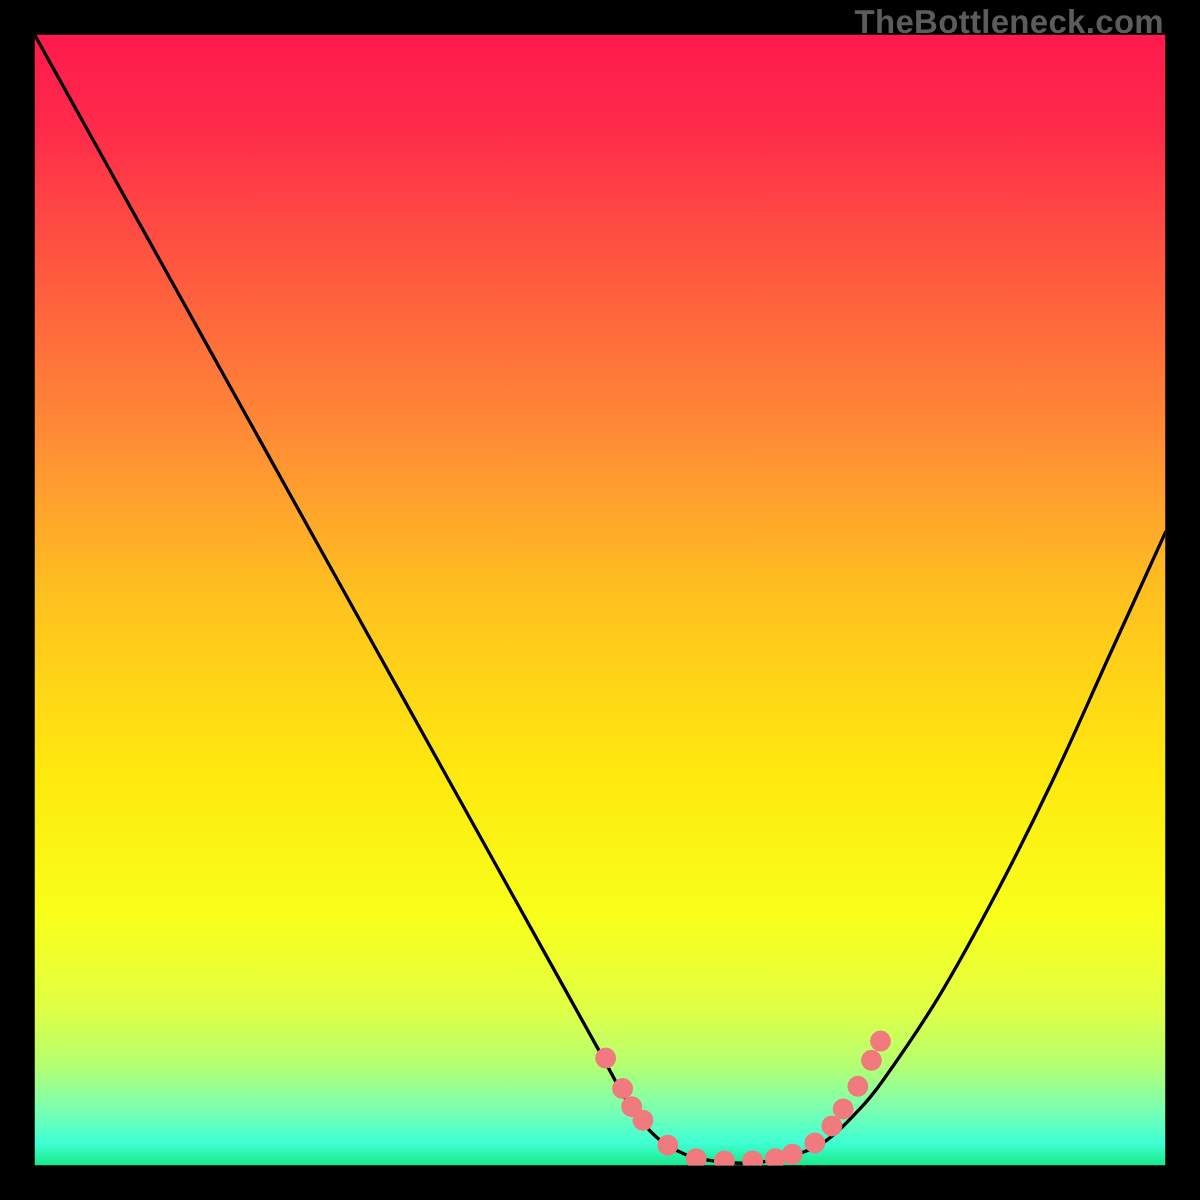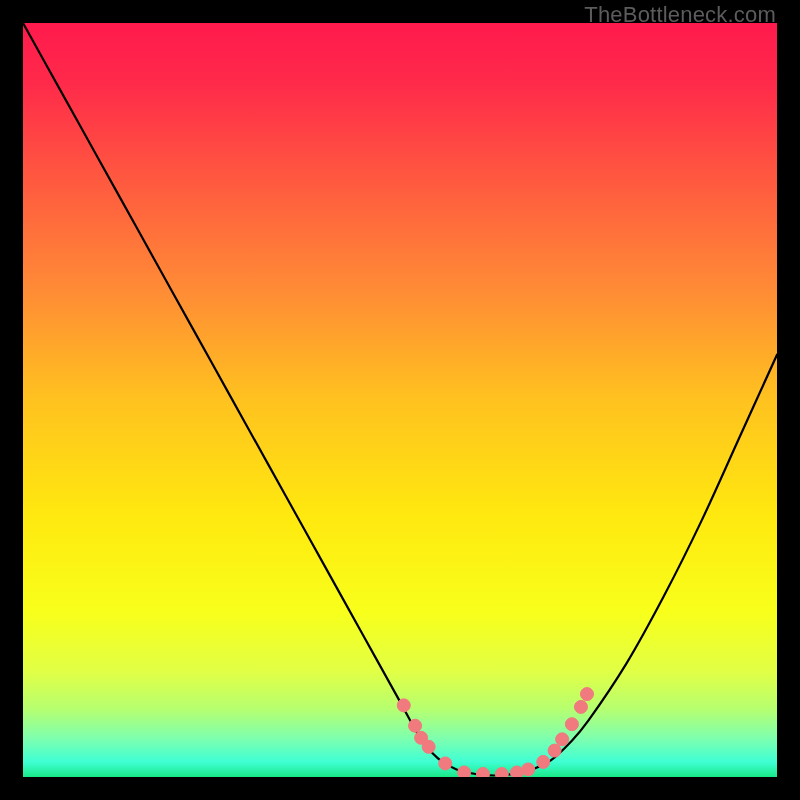--- a/index.html
+++ b/index.html
@@ -25,21 +25,21 @@
     top: 0;
     width: 754px;
     height: 754px;
   }
   .watermark {
     position: absolute;
     top: 2px;
     right: 24px;
     color: #5c5c5c;
     font-size: 22px;
-    font-weight: 400;
+    font-weight: 700;
     letter-spacing: 0.2px;
     font-family: Arial, Helvetica, sans-serif;
   }
   svg {
     display: block;
   }
 </style>
 </head>
 <body>
 

